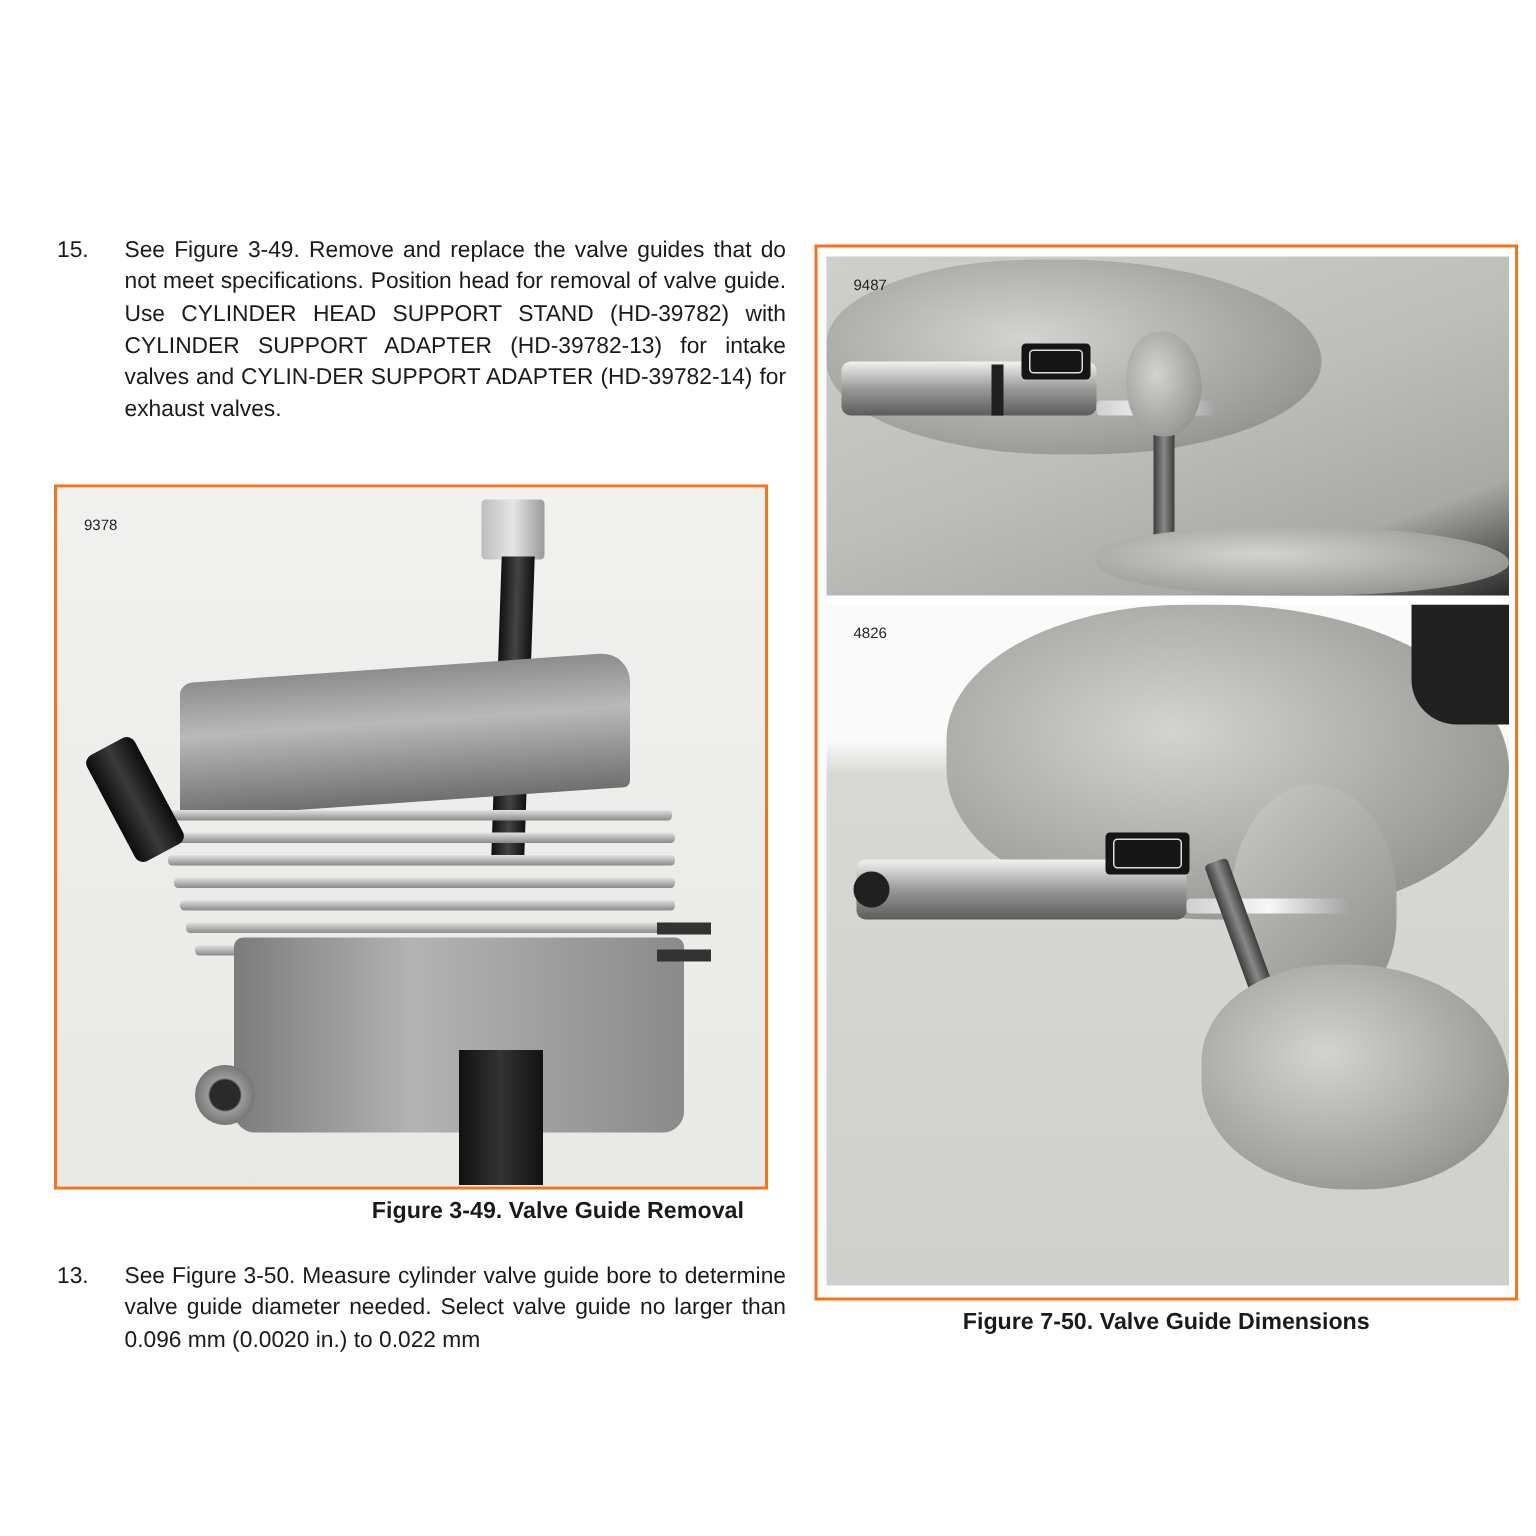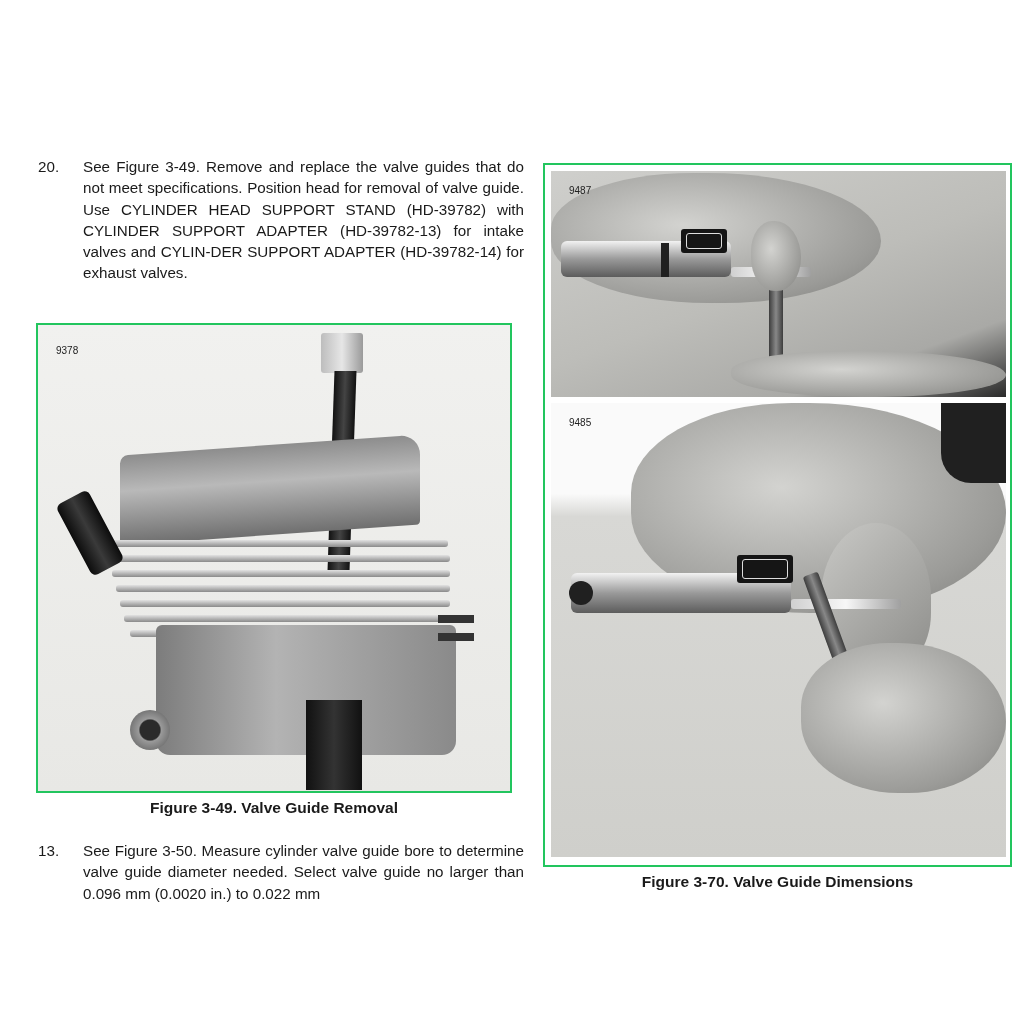--- a/index.html
+++ b/index.html
@@ -7,28 +7,28 @@
            font-family:"Liberation Sans", "DejaVu Sans", sans-serif; color:#1a1a1a; }
 
     .step { position:absolute; font-size:15.2px; line-height:21.3px; }
     .step .num { position:absolute; left:0; top:0; }
     .step .body { position:absolute; left:45px; top:0; text-align:justify; text-align-last:left; }
     #step13 { left:38px; top:156px; width:472px; }
     #step13 .body { width:441px; }
     #step14 { left:38px; top:840px; width:472px; }
     #step14 .body { width:441px; }
 
-    .frame { position:absolute; border:2px solid #22c55e; background:#f4f4f2; box-sizing:border-box; overflow:hidden; }
+    .frame { position:absolute; border:2px solid #f97316; background:#f4f4f2; box-sizing:border-box; overflow:hidden; }
     #fig49 { left:36px; top:323px; width:476px; height:470px; }
     #fig50 { left:543px; top:163px; width:469px; height:704px; background:#fff; }
 
     .photo-id { position:absolute; font-size:10px; color:#222; z-index:5; }
 
     .caption { position:absolute; font-weight:bold; font-size:15.5px; text-align:center; }
-    #cap49 { left:36px; top:799px; width:476px; }
+    #cap49 { left:20px; top:799px; width:476px;text-align:right; }
     #cap50 { left:543px; top:873px; width:469px; }
 
     
     .engine-bg { position:absolute; inset:0; background:linear-gradient(180deg,#f1f1ef,#e8e8e5); }
     .driver-handle { position:absolute; left:283px; top:8px; width:42px; height:40px; background:linear-gradient(90deg,#bdbdbd,#e6e6e6,#9a9a9a); border-radius:3px; }
     .driver-rod { position:absolute; left:293px; top:46px; width:22px; height:200px; background:linear-gradient(90deg,#111,#444,#111); transform:skewX(-2deg); }
     .stand-post { position:absolute; left:268px; top:375px; width:56px; height:90px; background:linear-gradient(90deg,#111,#333,#111); }
     .head-top { position:absolute; left:82px; top:120px; width:300px; height:90px; background:linear-gradient(180deg,#8d8d8d,#b9b9b9 40%,#6f6f6f); border-radius:8px 20px 4px 4px; transform:skewY(-4deg); }
     .fin { position:absolute; height:7px; background:linear-gradient(180deg,#e2e2e2,#8a8a8a); border-radius:3px; }
     .head-body { position:absolute; left:118px; top:300px; width:300px; height:130px; background:linear-gradient(90deg,#7c7c7c,#b3b3b3 40%,#8a8a8a); border-radius:6px 6px 14px 14px; }
@@ -46,21 +46,21 @@
     .counter span { position:absolute; left:5px; top:4px; right:5px; bottom:4px; border:1px solid #ddd; border-radius:3px; }
     .anvil { position:absolute; background:linear-gradient(90deg,#d0d0d0,#f7f7f7,#a0a0a0); border-radius:3px; }
     .gauge-stem { position:absolute; background:linear-gradient(90deg,#3d3d3d,#888,#3d3d3d); border-radius:3px; }
     .frame-plate { position:absolute; background:linear-gradient(135deg,#c9c9c6,#8c8c89); border-radius:50% 50% 40% 40%; }
     .dark-sleeve { position:absolute; background:#202020; }
   </style>
 </head>
 <body>
 
 <div id="step13" class="step">
-  <span class="num">20.</span>
+  <span class="num">15.</span>
   <div class="body">See Figure 3-49. Remove and replace the valve guides that do not meet specifications. Position head for removal of valve guide. Use CYLINDER HEAD SUPPORT STAND (HD-39782) with CYLINDER SUPPORT ADAPTER (HD-39782-13) for intake valves and CYLIN-DER SUPPORT ADAPTER (HD-39782-14) for exhaust valves.</div>
 </div>
 
 <div id="fig49" class="frame">
   <span class="photo-id" style="left:18px; top:20px;">9378</span>
   <div class="engine-bg">
     <div class="driver-handle"></div>
     <div class="driver-rod"></div>
     <div class="head-top"></div>
     <div class="fin" style="left:70px; top:215px; width:340px;"></div>
@@ -92,27 +92,27 @@
     <div class="dark-sleeve" style="left:110px; top:72px; width:8px; height:34px;"></div>
     <div class="counter" style="left:130px; top:58px; width:46px; height:24px;">
         <span></span>
       </div>
     <div class="anvil" style="left:180px; top:96px; width:80px; height:10px;"></div>
     <div class="gauge-stem" style="left:218px; top:100px; width:14px; height:90px;"></div>
     <div class="hand" style="left:180px; top:180px; width:275px; height:46px;"></div>
     <div class="hand" style="left:200px; top:50px; width:50px; height:70px;"></div>
   </div>
   <div id="photo-bot" class="sub-photo">
-    <span class="photo-id" style="left:18px; top:14px;">9485</span>
+    <span class="photo-id" style="left:18px; top:14px;">4826</span>
     <div class="hand" style="left:80px; top:0px; width:375px; height:210px;"></div>
     <div class="dark-sleeve" style="left:390px; top:0px; width:65px; height:80px; border-radius:0 0 0 30px;"></div>
     <div class="frame-plate" style="left:270px; top:120px; width:110px; height:150px;"></div>
     <div class="micrometer" style="left:20px; top:170px; width:220px; height:40px;"></div>
     <div class="dark-sleeve" style="left:18px; top:178px; width:24px; height:24px; border-radius:50%;"></div>
     <div class="counter" style="left:186px; top:152px; width:56px; height:28px;">
         <span></span>
       </div>
     <div class="anvil" style="left:240px; top:196px; width:110px; height:10px;"></div>
     <div class="gauge-stem" style="left:270px; top:168px; width:16px; height:110px; transform:rotate(-20deg);"></div>
     <div class="hand" style="left:250px; top:240px; width:205px; height:150px;"></div>
   </div>
 </div>
-<div id="cap50" class="caption">Figure 3-70. Valve Guide Dimensions</div>
+<div id="cap50" class="caption">Figure 7-50. Valve Guide Dimensions</div>
 
 </body></html>

